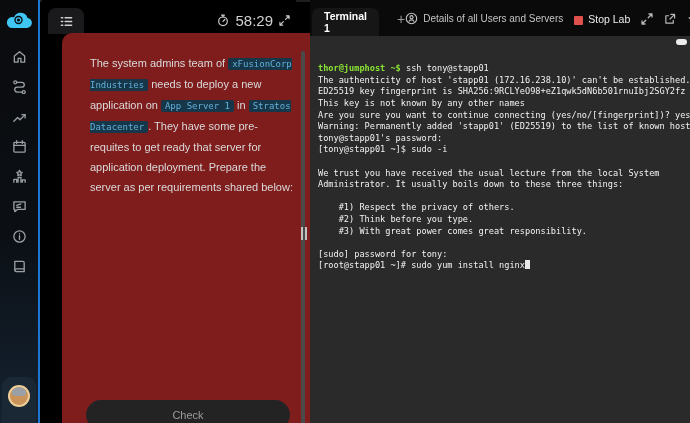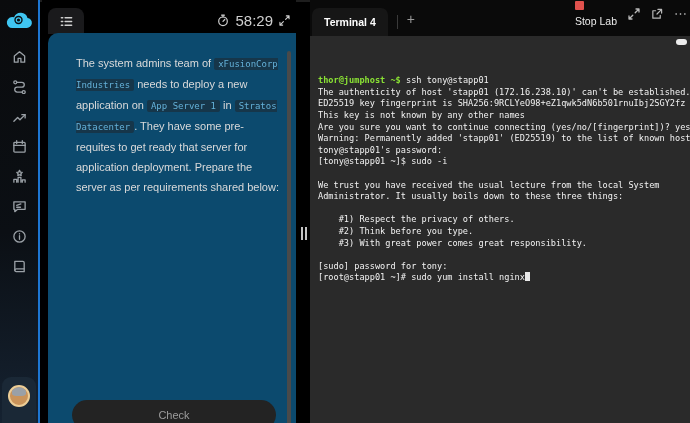--- a/index.html
+++ b/index.html
@@ -30,21 +30,21 @@
   .avatar{width:22px;height:22px;border-radius:50%;background:#c9935a;border:2px solid #eccd96;position:relative;overflow:hidden;}
   .avatar::before{content:"";position:absolute;top:0;left:2px;right:2px;height:9px;background:#9aa0a6;border-radius:50% 50% 30% 30%;}
 
   
   .task-panel{position:absolute;left:42px;top:0;width:254px;height:423px;background:#000;}
   .task-tab{position:absolute;left:6px;top:8px;width:36px;height:26px;background:#1a1a1c;
     border-radius:8px 8px 0 0;display:flex;align-items:center;justify-content:center;}
   .task-tab svg{stroke:#d0d0d0;stroke-width:1.5;stroke-linecap:round;fill:none;}
   .task-timer{position:absolute;right:6px;top:12px;display:flex;align-items:center;gap:6px;color:#cfcfcf;font-size:15px;}
   .task-timer svg{stroke:#cfcfcf;fill:none;stroke-width:1.2;stroke-linecap:round;}
-  .task-card{position:absolute;left:6px;top:33px;width:248px;height:390px;background:#0c4a6e;border-radius:10px 0 0 0;}
+  .task-card{position:absolute;left:20px;top:33px;width:248px;height:390px;background:#7f1d1d;border-radius:10px 0 0 0;}
   .task-content{position:absolute;left:28px;top:20px;width:206px;font-size:11px;line-height:20px;color:#dadada;}
   .task-content p{margin:0 0 22px 0;}
   .chip{font-family:"DejaVu Sans Mono",monospace;font-size:9px;background:var(--chip-bg);
     color:var(--chip-text);padding:1px 4px;border-radius:2px;}
   .task-scroll{position:absolute;right:5px;top:18px;width:4px;height:396px;background:#4a4a4a;border-radius:2px;}
   .check-btn{position:absolute;left:24px;top:367px;width:204px;height:30px;background:#232323;
     border-radius:16px;color:#9c9c9c;font-size:11px;display:flex;align-items:center;justify-content:center;cursor:pointer;}
 
   
   .divider{position:absolute;left:301px;top:227px;display:flex;gap:2px;cursor:col-resize;}
@@ -53,28 +53,28 @@
   
   .terminal{position:absolute;left:310px;top:0;width:380px;height:423px;}
   .term-header{position:absolute;top:0;left:0;right:0;height:36px;background:#0a0a0a;display:flex;align-items:flex-end;}
   .term-tab{margin-left:2px;height:28px;padding:0 12px;background:#161616;border-radius:7px 7px 0 0;
     color:#fff;font-weight:bold;font-size:10.5px;display:flex;align-items:center;cursor:pointer;}
   .tab-sep{width:1px;height:14px;background:#3a3a3a;margin:0 9px 7px 9px;}
   .plus{color:#9a9a9a;font-size:14px;margin-bottom:9px;cursor:pointer;}
   .term-actions{margin-left:auto;display:flex;align-items:center;gap:11px;padding:0 2px 9px 0;}
   .details-btn{display:flex;align-items:center;gap:5px;color:#c4c4c4;font-size:10px;cursor:pointer;white-space:nowrap;}
   .details-btn svg{stroke:#c4c4c4;fill:none;stroke-width:1.2;}
-  .stop-btn{display:flex;align-items:flex-start;gap:5px;color:#ececec;font-size:10.5px;cursor:pointer;white-space:nowrap;flex-direction:column;}
+  .stop-btn{display:flex;align-items:flex-end;gap:5px;color:#ececec;font-size:10.5px;cursor:pointer;white-space:nowrap;}
   .stop-square{width:9px;height:9px;background:var(--stop-red);border-radius:1px;}
   .hdr-icon{cursor:pointer;display:flex;}
   .hdr-icon svg{stroke:#b8b8b8;fill:none;stroke-width:1.3;stroke-linecap:round;stroke-linejoin:round;}
   .more{color:#b8b8b8;font-size:13px;letter-spacing:1px;margin-bottom:2px;cursor:pointer;}
 
   .term-body{position:absolute;top:36px;left:0;right:0;bottom:0;background:var(--term-bg);
-    padding:16px 0 0 8px;font-family:"DejaVu Sans Mono",monospace;font-size:8.6px;line-height:11.6px;
+    padding:4px 0 0 8px;font-family:"DejaVu Sans Mono",monospace;font-size:8.6px;line-height:11.6px;
     color:#f2f2f2;white-space:pre;overflow:hidden;}
   .term-line{min-height:11.6px;}
   .seg-prompt{color:var(--prompt-green);font-weight:bold;}
   .cursor{display:inline-block;width:5px;height:9px;background:#e8e8e8;vertical-align:-1px;}
   .term-scroll-thumb{position:absolute;top:3px;right:3px;width:11px;height:6px;background:#ededed;border-radius:3px;}
 </style>
 </head>
 <body>
 
 <div class="top-line"></div>
@@ -165,24 +165,32 @@
   </div>
 </div>
 
 <div class="divider">
     <i></i>
     <i></i>
   </div>
 
 <div class="terminal">
   <div class="term-header">
-    <div class="term-tab">Terminal 4</div>
+    <div class="term-tab">Terminal 1</div>
     <div class="tab-sep"></div>
     <div class="plus">+</div>
     <div class="term-actions">
+      <div class="details-btn">
+        <svg width="13" height="13" viewBox="0 0 14 14">
+            <circle cx="7" cy="7" r="5.6"></circle>
+            <circle cx="7" cy="5.6" r="1.7"></circle>
+            <path d="M4.2 10.4a3 3 0 0 1 5.6 0"></path>
+          </svg>
+        <span>Details of all Users and Servers</span>
+      </div>
       <div class="stop-btn">
         <span class="stop-square"></span>
         <span>Stop Lab</span>
       </div>
       <div class="hdr-icon">
         <svg width="12" height="12" viewBox="0 0 12 12">
             <path d="M7.2 4.8 11 1M11 1H8M11 1v3M4.8 7.2 1 11M1 11h3M1 11V8"></path>
           </svg>
       </div>
       <div class="hdr-icon">

